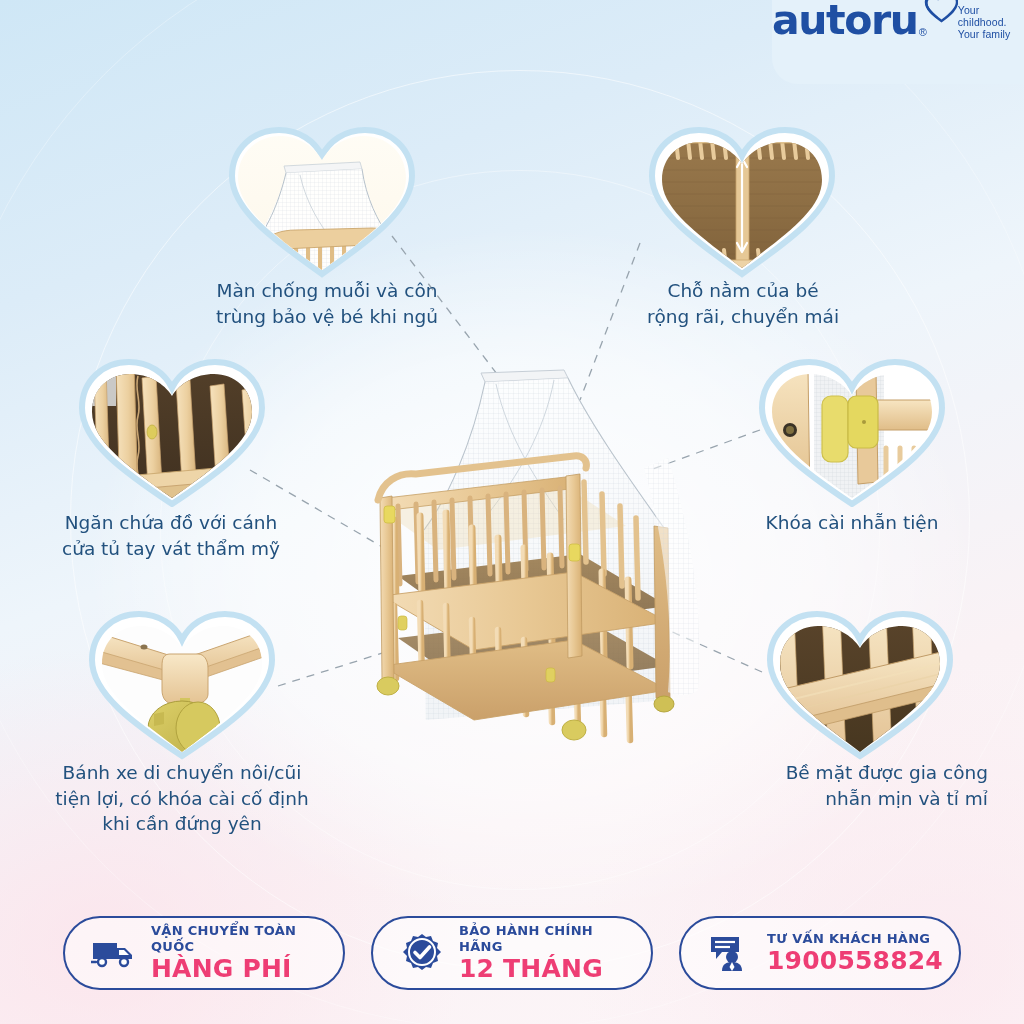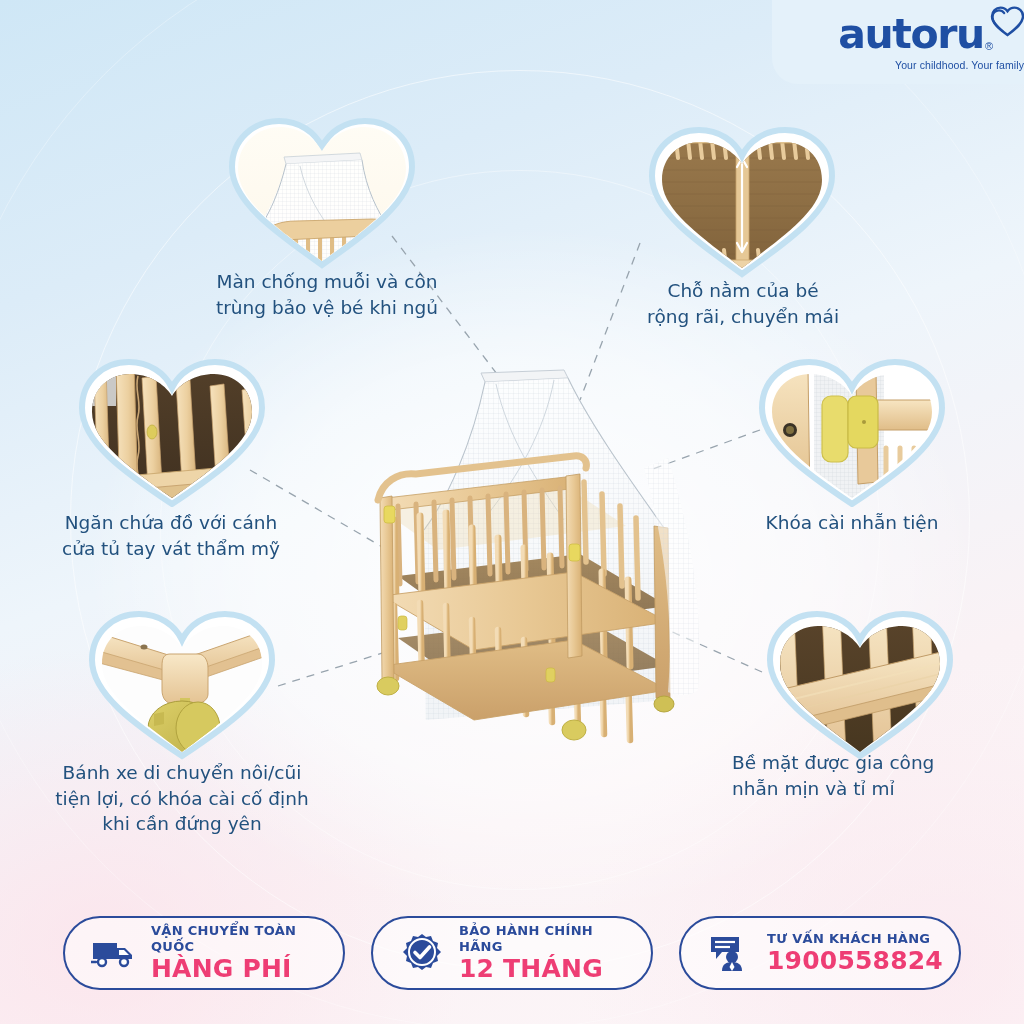--- a/index.html
+++ b/index.html
@@ -27,22 +27,22 @@
   .swirl.s1 { width: 900px; height: 900px; left: 70px; top: 70px; }
   .swirl.s2 { width: 720px; height: 720px; left: 160px; top: 170px; border-color: rgba(255,255,255,0.4); }
   .swirl.s3 { width: 1120px; height: 1120px; left: -60px; top: -90px; border-color: rgba(255,255,255,0.3); }
 
   
   .logo-band {
     position: absolute; right: 0; top: 0;
     width: 252px; height: 84px;
     background: #e4f1fa;
     border-bottom-left-radius: 26px;
-    display: flex; flex-direction: column;
-    align-items: flex-end; justify-content: center;
+    display: flex; 
+    align-items: flex-start; justify-content: center;
   }
   .logo-row { display: flex; align-items: flex-start; }
   .logo-word {
     font-size: 41px; font-weight: 700; letter-spacing: -1.4px;
     color: #1f4fa3; line-height: 1; font-family: "DejaVu Sans", sans-serif;
   }
   .logo-reg { font-size: 11px; color: #1f4fa3; margin-left: 1px; align-self: flex-end; margin-bottom: 3px;}
   .heart-logo { margin-left: -3px; margin-top: -9px; }
   .logo-tag {
     margin-top: 4px; font-size: 10.5px; font-weight: 400;
@@ -238,21 +238,21 @@
         <ellipse cx="20" cy="338" rx="11" ry="9" fill="#d9cb5f" stroke="#bfb044" stroke-width="1"></ellipse>
         <ellipse cx="206" cy="382" rx="12" ry="10" fill="#d9cb5f" stroke="#bfb044" stroke-width="1"></ellipse>
         <ellipse cx="296" cy="356" rx="10" ry="8" fill="#cfc055" stroke="#b5a63e" stroke-width="1"></ellipse>
       </g>
 
       <path d="M276 120 C296 190 306 270 300 344 C300 344 318 352 330 342 C336 260 322 180 300 110 Z" fill="#ffffff" opacity="0.55"></path>
       <path d="M276 120 C296 190 306 270 300 344 C300 344 318 352 330 342 C336 260 322 180 300 110 Z" fill="url(#mesh)" opacity="0.7"></path>
     </svg>
   </div>
 
-  <div class="bubble" style="left:222px; top:109px;">
+  <div class="bubble" style="left:222px; top:118px;">
     <svg width="200" height="160" viewBox="0 0 200 160">
       <defs>
         <clipPath id="h1">
           <path d="M100 152 C56 120 16 92 16 60 C16 34 36 18 58 18 C76 18 92 28 100 42 C108 28 124 18 142 18 C164 18 184 34 184 60 C184 92 144 120 100 152 Z"></path>
         </clipPath>
         <linearGradient id="p1" x1="0" y1="0" x2="0" y2="1">
           <stop offset="0%" stop-color="#fffdf6"></stop>
             <stop offset="100%" stop-color="#fdf7ea"></stop>
         </linearGradient>
         <pattern id="mesh1" width="4" height="4" patternUnits="userSpaceOnUse">
@@ -508,21 +508,21 @@
           <polygon points="152,8 170,8 176,154 158,154"></polygon>
         </g>
 
         <polygon points="2,92 198,46 198,82 2,130" fill="url(#wd6)" stroke="#c09b67" stroke-width="1"></polygon>
         <polygon points="2,126 198,78 198,90 2,138" fill="#dfbe8c" stroke="#bf9a66" stroke-width="0.8"></polygon>
 
         <line x1="4" y1="104" x2="196" y2="58" stroke="#f3e0ba" stroke-width="2" opacity="0.7"></line>
         <line x1="4" y1="116" x2="196" y2="68" stroke="#e9d2a6" stroke-width="1.4" opacity="0.6"></line>
       </g>
     </svg>
-    <div class="cap" style="position:absolute; left:-28px; top:148px; width:256px; text-align:left;">Bề mặt được gia công
+    <div class="cap" style="position:absolute; left:-28px; top:158px; width:256px; text-align:right;">Bề mặt được gia công
 nhẵn mịn và tỉ mỉ</div>
   </div>
 
   <div class="badges">
 
     <div class="badge">
       <span class="badge-ico">
         <svg width="46" height="32" viewBox="0 0 46 32">
           <rect x="2" y="6" width="24" height="16" fill="#2b4b9b"></rect>
           <path d="M26 11 L34 11 L41 18 L41 22 L26 22 Z" fill="#2b4b9b"></path>

